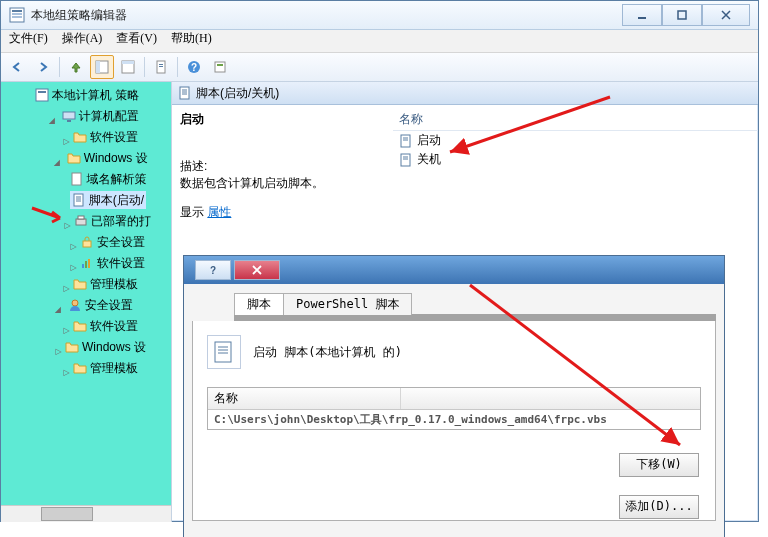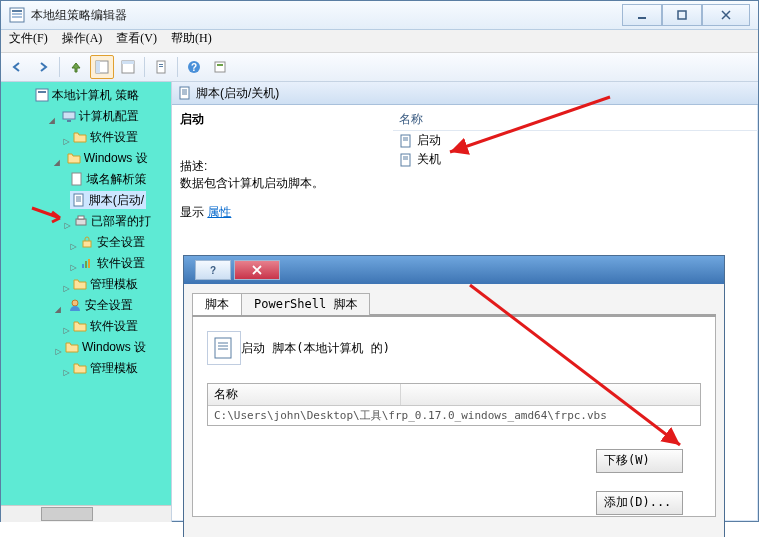--- a/index.html
+++ b/index.html
@@ -36,32 +36,32 @@
 .right-col { flex:1; padding:4px 0; }
 .col-header { font-weight:normal; color:#3b5c82; padding:2px 6px; border-bottom:1px solid #e0e8f2; }
 .list-row { display:flex; align-items:center; gap:4px; padding:1px 6px; cursor:pointer; }
 
 .dialog { position:absolute; left:183px; top:255px; width:540px; height:282px; border:1px solid #4b6d92; background:#f0f0f0; }
 .dlg-title { height:28px; background:linear-gradient(#6fa6de,#3d74b3); display:flex; align-items:center; color:#fff; padding:0 8px; }
 .dlg-title .t { flex:1; text-shadow:0 1px 0 rgba(0,0,0,.3); }
 .dlg-btn { width:34px; height:18px; background:linear-gradient(#f4f9ff,#cddff3); border:1px solid #9fb8d4; display:flex; align-items:center; justify-content:center; margin-left:3px; cursor:pointer; }
 .dlg-btn.close { background:linear-gradient(#e7808c,#c8344a); color:#fff; width:44px; }
 .dlg-body { padding:8px; background:#f4f4f4; height:calc(100% - 28px); box-sizing:border-box; }
-.tabset { border-bottom:3px solid #a3a3a3; display:flex; height:22px; }
+.tabset { border-bottom:7px solid #a3a3a3; display:flex; height:22px;margin-left:42px; }
 .tab { padding:2px 12px; border:1px solid #b0b0b0; border-bottom:none; background:#f4f4f4; margin-right:-1px; cursor:pointer; position:relative; top:1px; font-family:"SimSun","NSimSun",monospace; }
 .tab.active { background:#fff; z-index:1; }
 .tab-panel { background:#fff; border:1px solid #b0b0b0; border-top:none; padding:14px; height:200px; box-sizing:border-box; }
-.script-head { display:flex; align-items:center; margin-bottom:18px; font-family:"SimSun","NSimSun",monospace; }
+.script-head { display:flex; align-items:center; gap:12px; margin-bottom:18px; font-family:"SimSun","NSimSun",monospace; }
 .script-icon { width:32px; height:32px; border:1px solid #c0cde0; display:flex; align-items:center; justify-content:center; background:#fff; }
 .script-table { border:1px solid #b0b0b0; }
 .script-table .hdr { display:flex; background:linear-gradient(#fdfdfd,#ececec); border-bottom:1px solid #c8c8c8; font-family:"SimSun","NSimSun",monospace; }
 .script-table .hdr div { padding:2px 6px; border-right:1px solid #d6d6d6; }
 .script-table .row { display:flex; font-family:Consolas,"SimSun",monospace; font-size:11px; color:#555; }
-.script-table .row div { padding:2px 6px; white-space:nowrap; overflow:hidden; }
-.side-btn { position:absolute; right:32px; width:78px; height:22px; border:1px solid #a0a0a0; background:linear-gradient(#fdfdfd,#e6e6e6); font-family:"SimSun",monospace; line-height:20px; cursor:pointer;padding-left:7px; }
+.script-table .row div { padding:2px 6px; white-space:nowrap; overflow:hidden;font-weight:bold; }
+.side-btn { position:absolute; right:16px; width:78px; height:22px; border:1px solid #a0a0a0; background:linear-gradient(#fdfdfd,#e6e6e6); font-family:"SimSun",monospace; text-align:center; line-height:20px; cursor:pointer; }
 
 .ico { width:14px; height:14px; display:inline-block; }
 svg { display:block; }
 
 .arrow { position:absolute; pointer-events:none; }
 </style>
 </head>
 <body>
 
 <div class="window main-window">

